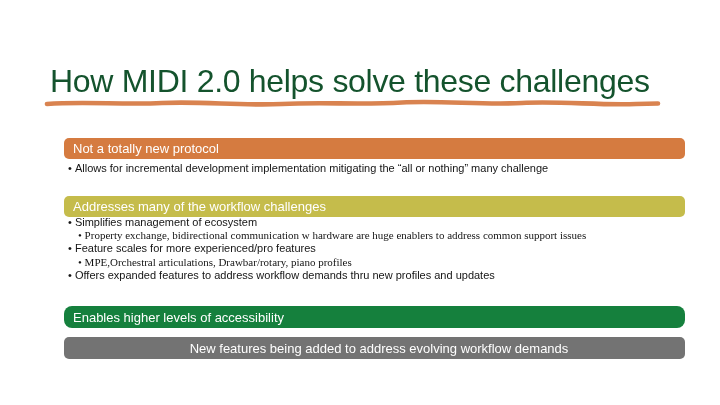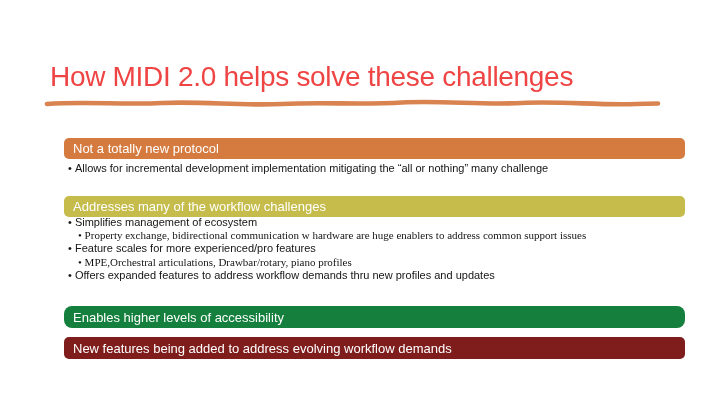--- a/index.html
+++ b/index.html
@@ -9,23 +9,23 @@
     height: 405px;
     background: #ffffff;
     overflow: hidden;
     font-family: "Liberation Sans", "DejaVu Sans", sans-serif;
   }
   .title {
     position: absolute;
     left: 50px;
     top: 42px;
     width: 640px;
-    font-size: 28px;
+    font-size: 32px;
     font-weight: 400;
-    color: #ef4444;
+    color: #14532d;
     letter-spacing: -0.3px;
     white-space: nowrap;
   }
   .divider {
     position: absolute;
     left: 44px;
     top: 96px;
     width: 620px;
     height: 14px;
   }
@@ -91,17 +91,17 @@
     <div class="bullet lvl2">Property exchange, bidirectional communication w hardware are huge enablers to address common support issues</div>
     <div class="bullet lvl1">Feature scales for more experienced/pro features</div>
     <div class="bullet lvl2">MPE,Orchestral articulations, Drawbar/rotary, piano profiles</div>
     <div class="bullet lvl1">Offers expanded features to address workflow demands thru new profiles and updates</div>
   </div>
 
   <div class="banner banner-3" style="background-color: #15803d; border-radius: 8px;">
     <span>Enables higher levels of accessibility</span>
   </div>
 
-  <div class="banner banner-4" style="background-color: #7f1d1d;">
+  <div class="banner banner-4" style="background-color: #737373; justify-content: center;">
     <span>New features being added to address evolving workflow demands</span>
   </div>
 
 </div>
 
 </body></html>

